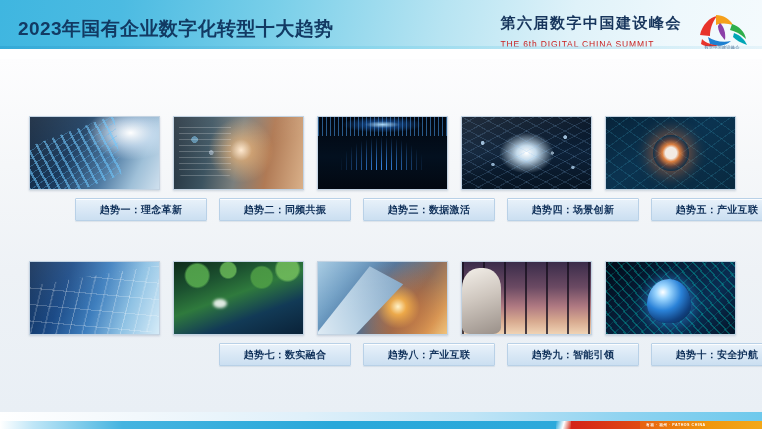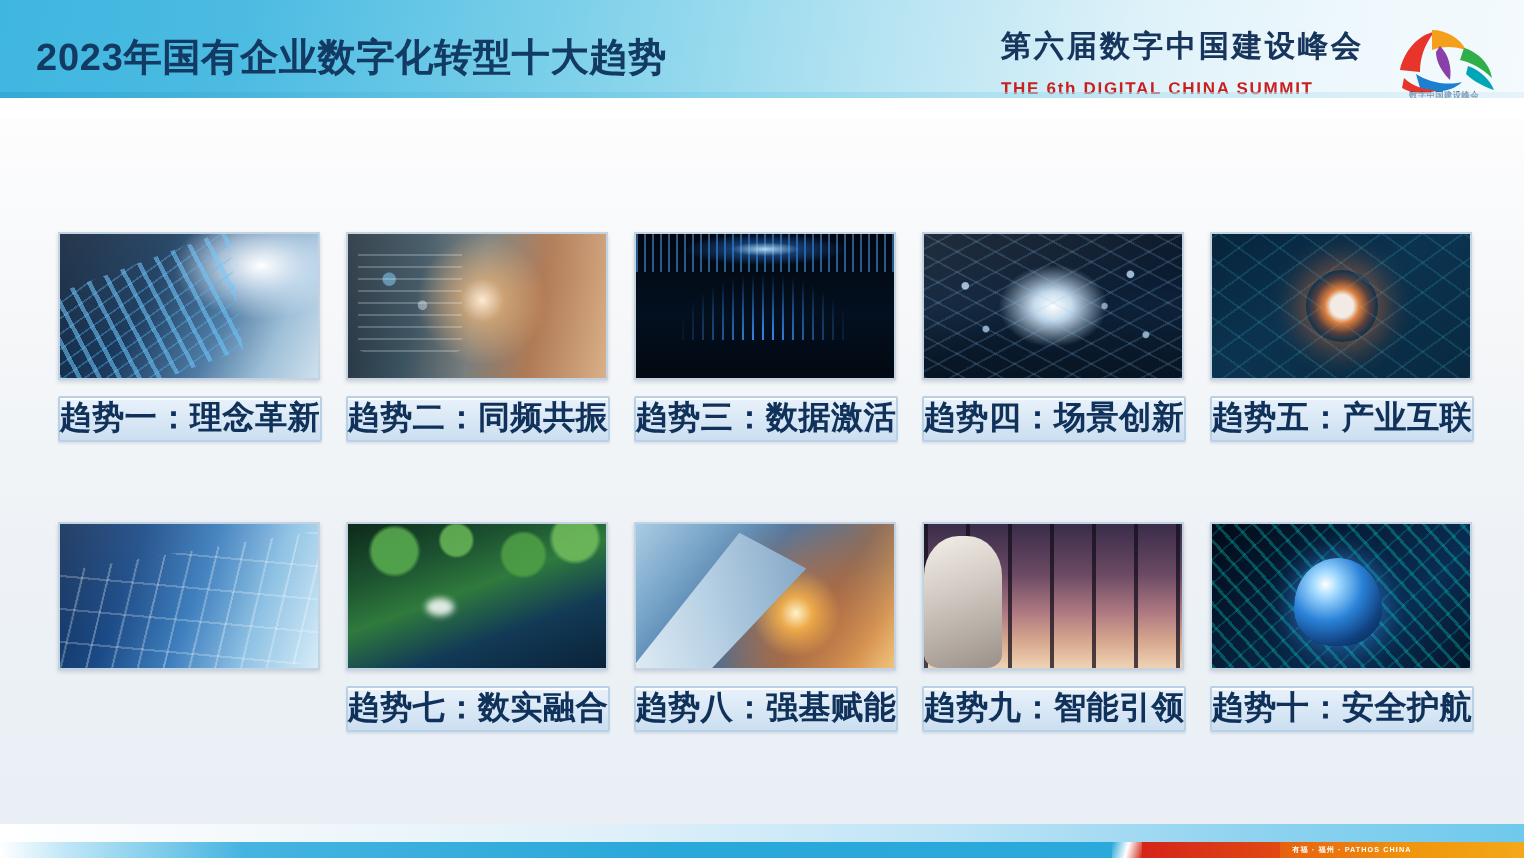--- a/index.html
+++ b/index.html
@@ -29,21 +29,21 @@
   .summit-block {
     position:absolute; right:80px; top:14px;
     text-align:left; white-space:nowrap;
   }
   .summit-cn {
     font-size:15px; font-weight:bold; color:#17355c;
     letter-spacing:1.5px; line-height:1.25;
     font-family:"DejaVu Sans",sans-serif;
   }
   .summit-en {
-    font-size:8.5px; font-weight:bold; color:#c8201f;
+    font-size:8.5px; font-weight:normal; color:#c8201f;
     letter-spacing:.85px; margin-top:6px;
   }
   .summit-logo {
     position:absolute; right:8px; top:9px;
     width:64px; height:46px;
   }
   .logo-sub {
     position:absolute; left:0; bottom:0; width:100%;
     text-align:center; font-size:4.2px; color:#2a4a7a;
     letter-spacing:.2px; font-weight:bold; line-height:1.3;
@@ -81,23 +81,24 @@
   }
 
   .label {
     margin-top:8px;
     width:132px; height:23px;
     display:flex; align-items:center; justify-content:center;
     background:linear-gradient(180deg,#e9f2fa 0%,#dbe9f6 45%,#cbdff1 100%);
     border:1px solid #b9d1e7;
     border-radius:1px;
     box-shadow:inset 0 1px 0 rgba(255,255,255,.85), 0 1px 1px rgba(30,70,120,.10);
-    font-size:16px; font-weight:bold; color:#10315a;
+    font-size:10px; font-weight:bold; color:#10315a;
     letter-spacing:.3px; white-space:nowrap;
     font-family:"DejaVu Sans",sans-serif;
+    margin-left:46px;
   }
 
   
   .a1{background:
       radial-gradient(ellipse 55% 60% at 78% 22%, #ffffff 0%, rgba(220,235,250,.65) 30%, rgba(120,165,205,0) 62%),
       linear-gradient(115deg,#0e2138 0%,#1c3c5e 35%,#4f7ba3 62%,#9fc0d8 82%,#cfe0ee 100%);}
   .a1:before{content:"";position:absolute;left:-4%;bottom:-6%;width:72%;height:86%;
       background:repeating-linear-gradient(72deg,rgba(110,200,255,.55) 0 2px,rgba(10,30,55,0) 2px 8px),
                  repeating-linear-gradient(162deg,rgba(90,180,240,.34) 0 1px,rgba(10,30,55,0) 1px 7px);
       transform:skewY(-14deg) rotate(-7deg);}
@@ -257,21 +258,21 @@
     </div>
     <div class="card">
       <div class="thumb a6"></div>
     </div>
     <div class="card">
       <div class="thumb a7"></div>
       <div class="label">趋势七：数实融合</div>
     </div>
     <div class="card">
       <div class="thumb a8"></div>
-      <div class="label">趋势八：强基赋能</div>
+      <div class="label">趋势八：产业互联</div>
     </div>
     <div class="card">
       <div class="thumb a9"></div>
       <div class="label">趋势九：智能引领</div>
     </div>
     <div class="card">
       <div class="thumb a10"></div>
       <div class="label">趋势十：安全护航</div>
     </div>
   </div>

